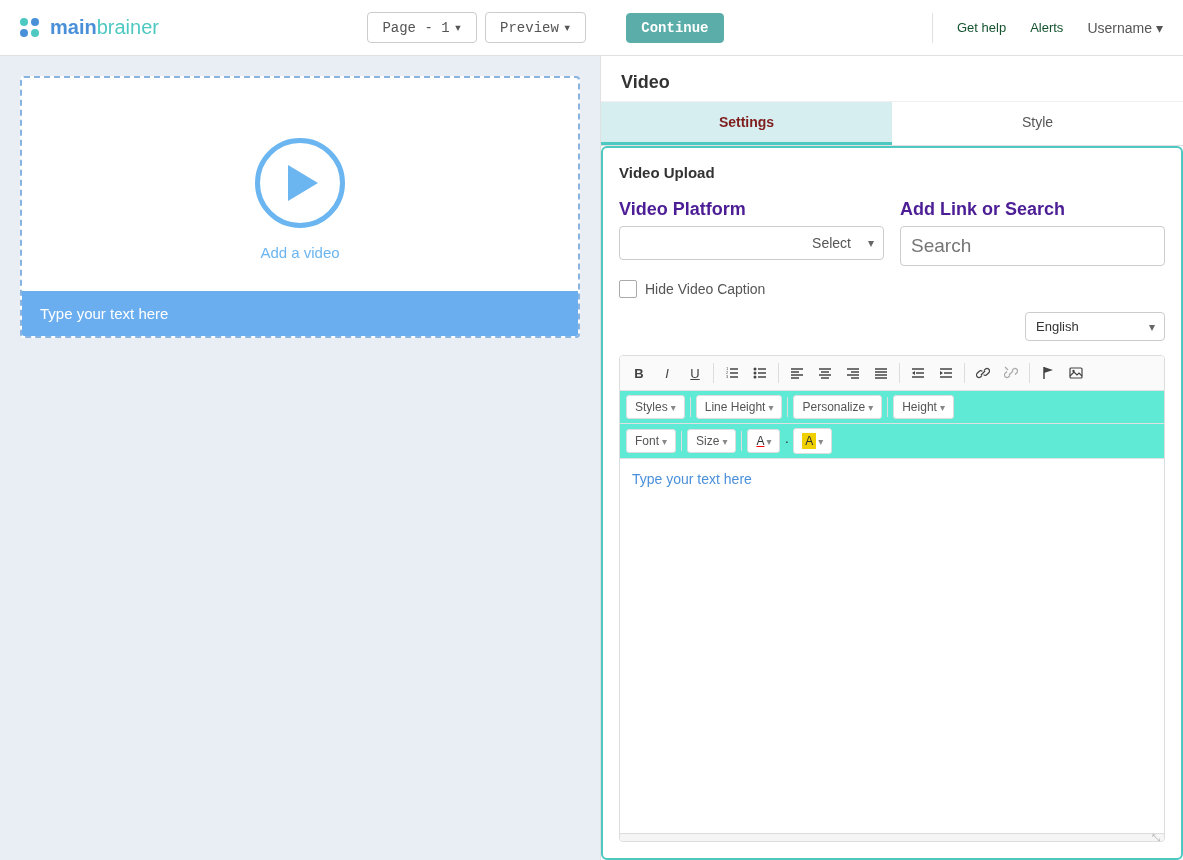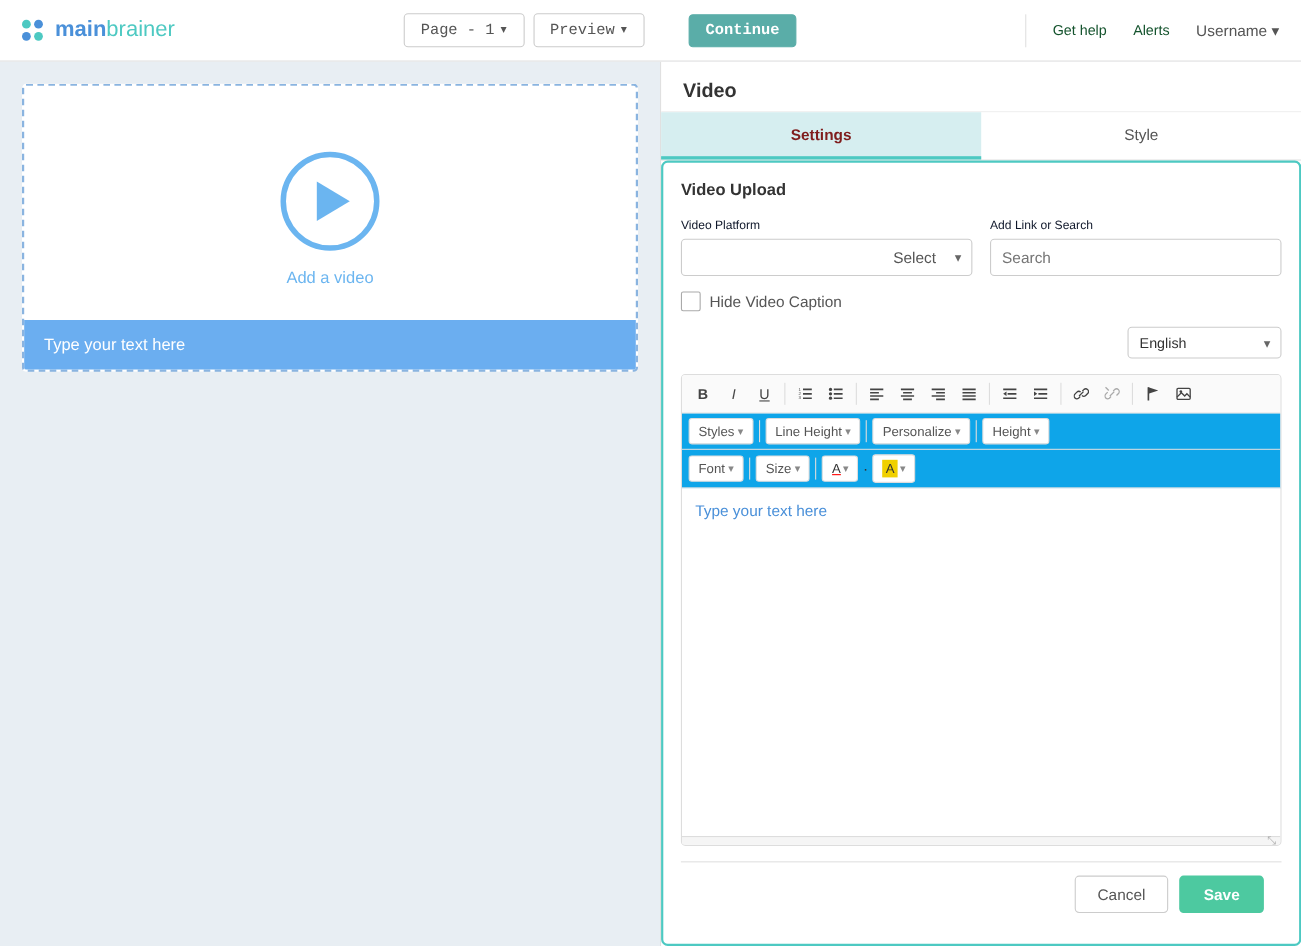--- a/index.html
+++ b/index.html
@@ -210,23 +210,23 @@
       align-items: flex-start;
     }
     .form-group {
       display: flex;
       flex-direction: column;
       gap: 6px;
     }
     .form-group.platform { flex: 1; }
     .form-group.search-group { flex: 1; }
     .form-label {
-      font-size: 11px;
-      color: #0f172a;
-      font-weight: 400;
+      font-size: 18px;
+      color: #4c1d95;
+      font-weight: 700;
     }
     .select-wrap {
       position: relative;
     }
     .select-control {
       width: 100%;
       padding: 8px 32px 8px 10px;
       border: 1px solid #ccc;
       border-radius: 4px;
       background: #fff;
@@ -243,21 +243,21 @@
       transform: translateY(-50%);
       pointer-events: none;
       color: #666;
       font-size: 12px;
     }
     .search-input {
       width: 100%;
       padding: 8px 10px;
       border: 1px solid #ccc;
       border-radius: 4px;
-      font-size: 14px;
+      font-size: 19px;
       color: #999;
     }
     .checkbox-row {
       display: flex;
       align-items: center;
       gap: 8px;
     }
     .checkbox-box {
       width: 18px; height: 18px;
       border: 1px solid #aaa;
@@ -305,21 +305,21 @@
       border-bottom: 1px solid #e0e0e0;
       background: #fafafa;
       flex-wrap: wrap;
       gap: 2px;
     }
     .toolbar-row-2 {
       display: flex;
       align-items: center;
       padding: 4px 6px;
       border-bottom: 1px solid #e0e0e0;
-      background: #0ea5e9;
+      background: #5eead4;
       gap: 2px;
     }
     .tb-btn {
       width: 26px; height: 26px;
       border: 1px solid transparent;
       border-radius: 3px;
       background: transparent;
       cursor: pointer;
       font-size: 13px;
       display: flex;
@@ -667,23 +667,15 @@
 
         <div class="editor-body">
           <span>Type your text here</span>
         </div>
 
         <div class="editor-resize-handle">
           <span class="resize-icon">⤡</span>
         </div>
       </div>
 
-      <div class="panel-footer">
-        <button class="btn-cancel">
-          <span>Cancel</span>
-        </button>
-        <button class="btn-save">
-          <span>Save</span>
-        </button>
-      </div>
     </div>
   </div>
 </div>
 
 </body></html>

